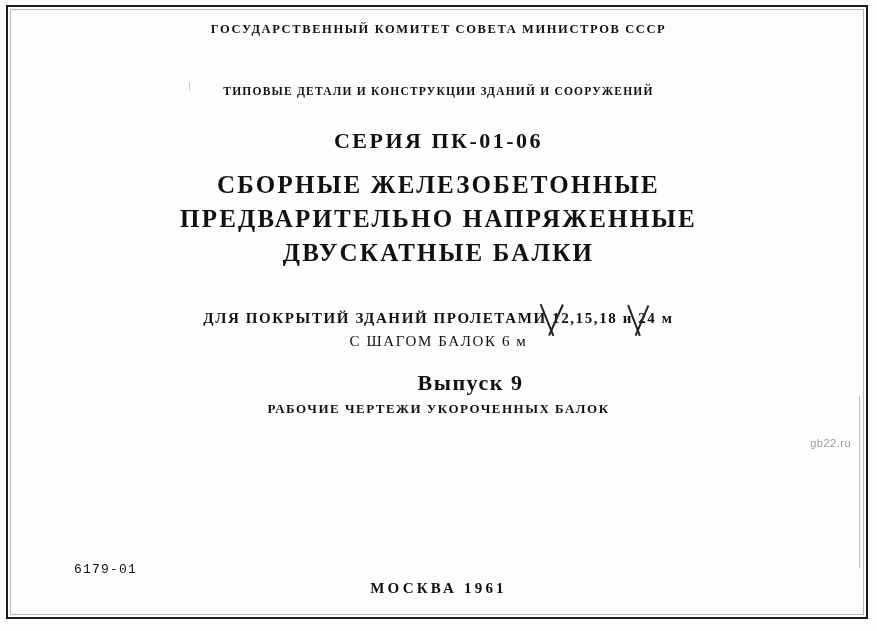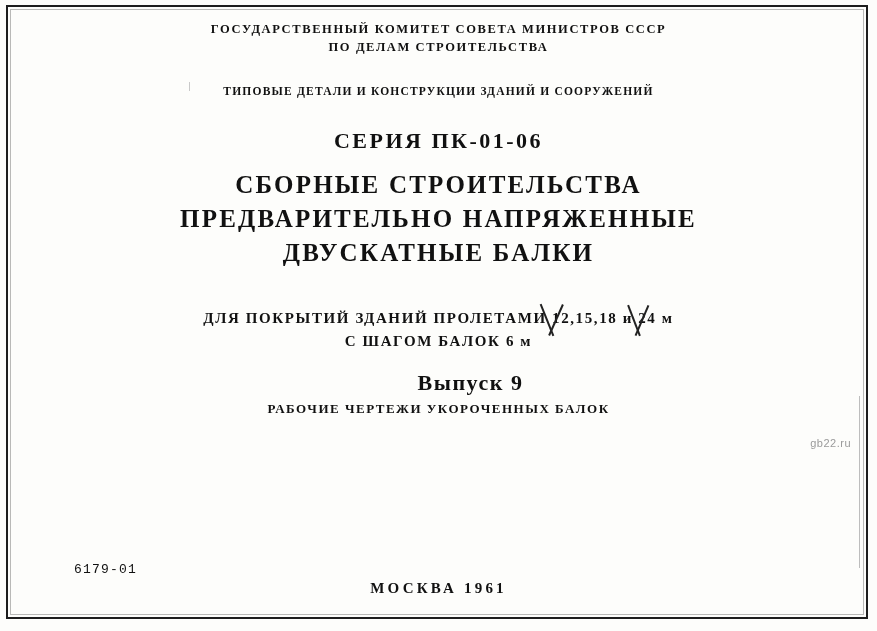--- a/index.html
+++ b/index.html
@@ -90,21 +90,21 @@
   .spanline {
     top: 310px;
     font-size: 15px;
     letter-spacing: 1.6px;
     font-weight: bold;
   }
   .stepline {
     top: 333px;
     font-size: 15px;
     letter-spacing: 1.6px;
-    font-weight: bold;
+    font-weight: normal;
     text-align: center;
   }
   .issue {
     top: 370px;
     font-size: 22px;
     letter-spacing: 1.5px;
     font-weight: bold;
     padding-left: 32px;
   }
   .issue-desc1 {
@@ -203,30 +203,29 @@
 <body>
 
 <div class="page">
 
   <div class="scan-frame"></div>
   <div class="scan-frame-inner"></div>
 
   <div class="content">
 
     <div class="centered org-line1">ГОСУДАРСТВЕННЫЙ  КОМИТЕТ  СОВЕТА  МИНИСТРОВ  СССР</div>
-    <div class="centered org-line2">ПО ДЕЛАМ СТРОИТЕЛЬСТВА</div>
 
     <div class="top-tick"></div>
 
     <div class="centered subtitle-typ">ТИПОВЫЕ ДЕТАЛИ И КОНСТРУКЦИИ ЗДАНИЙ И СООРУЖЕНИЙ</div>
 
     <div class="centered series">СЕРИЯ  ПК-01-06</div>
 
     <div class="centered maintitle">
-      <div>СБОРНЫЕ  СТРОИТЕЛЬСТВА</div>
+      <div>СБОРНЫЕ  ЖЕЛЕЗОБЕТОННЫЕ</div>
       <div>ПРЕДВАРИТЕЛЬНО  НАПРЯЖЕННЫЕ</div>
       <div>ДВУСКАТНЫЕ  БАЛКИ</div>
     </div>
 
     <div class="centered spanline">ДЛЯ ПОКРЫТИЙ  ЗДАНИЙ  ПРОЛЕТАМИ  12,15,18 и 24 м</div>
     <div class="centered stepline">С ШАГОМ БАЛОК  6 м</div>
 
     <div class="strike strike-a"></div>
     <div class="strike strike-b"></div>
     <div class="strike strike-c"></div>

